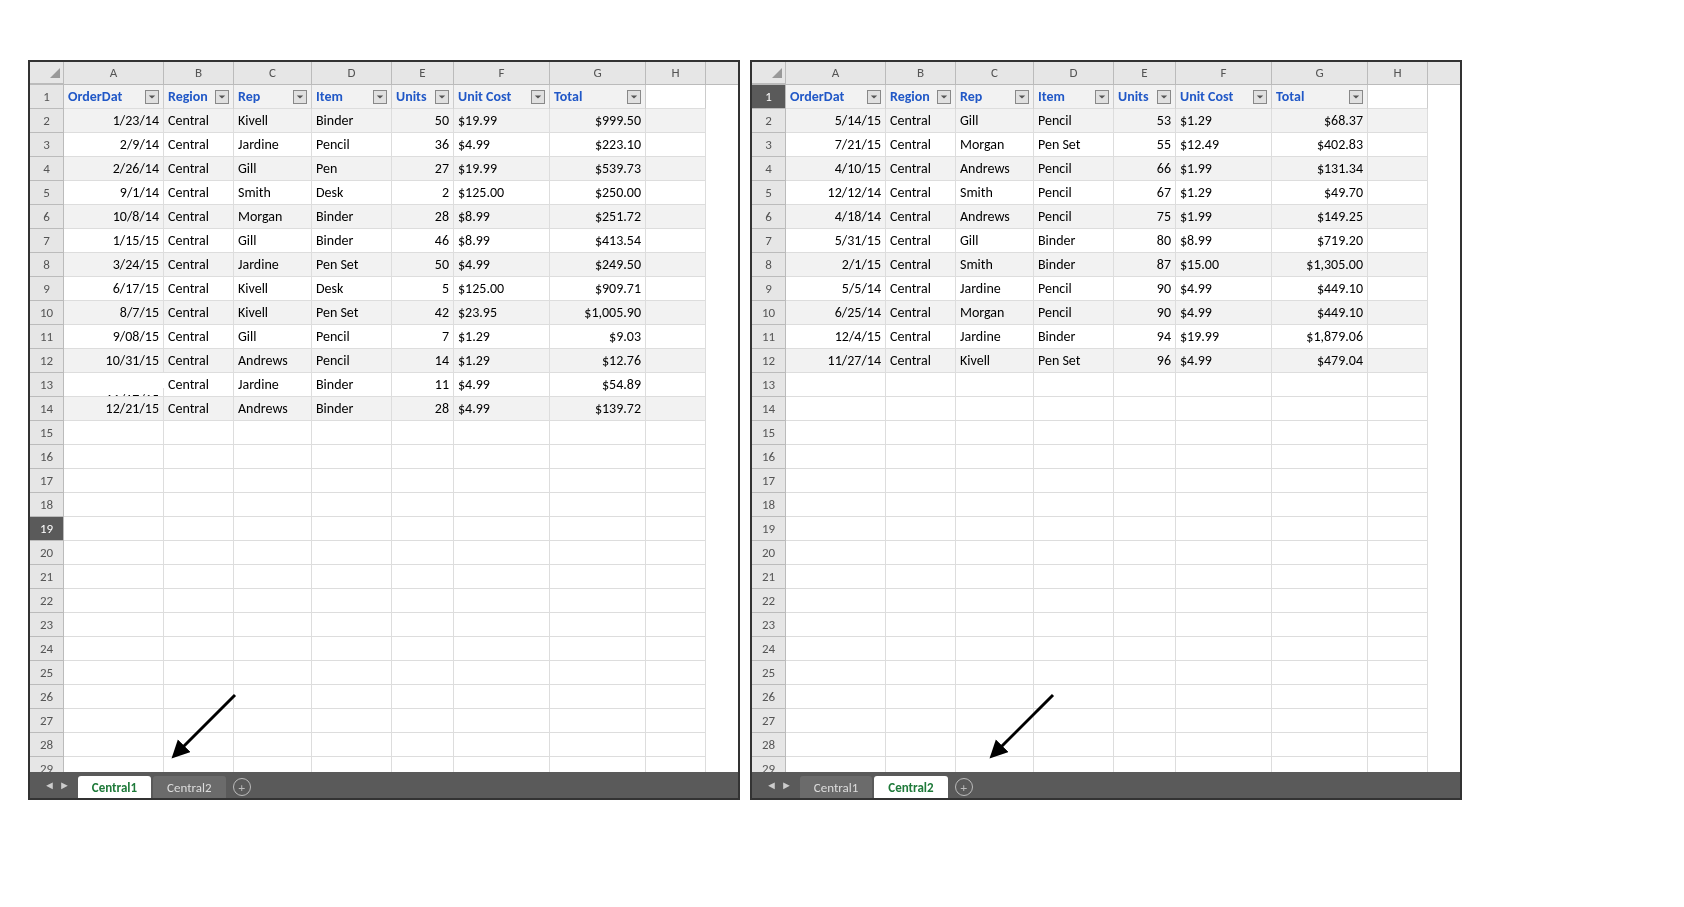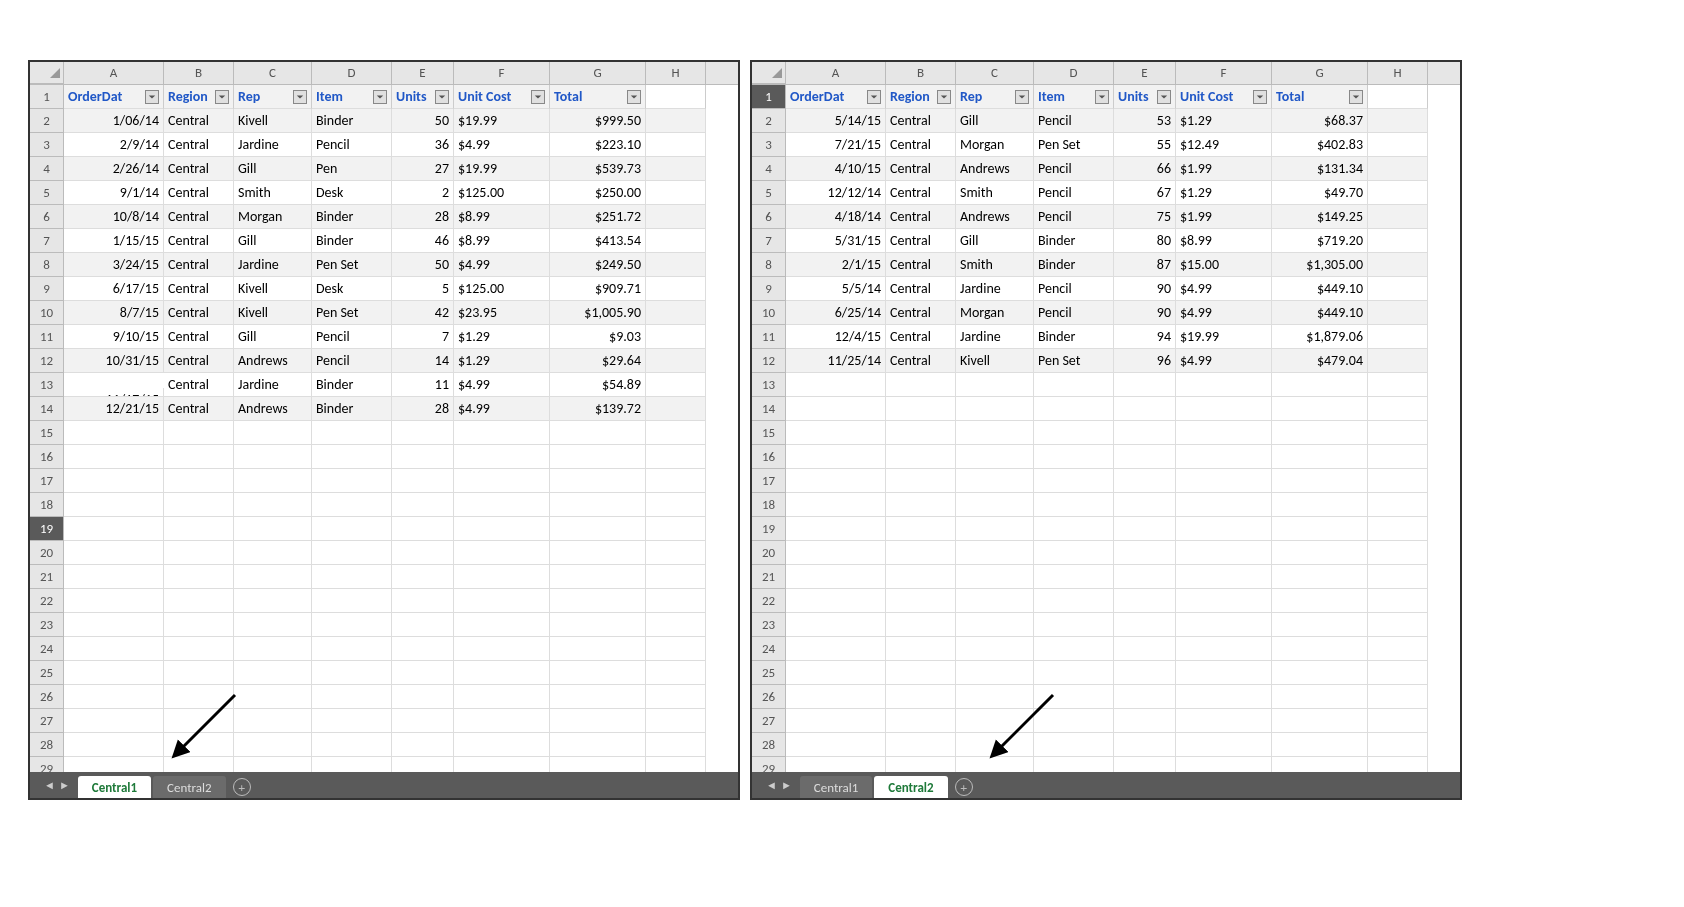--- a/index.html
+++ b/index.html
@@ -291,21 +291,21 @@
                 <span>Total</span>
                 <span class="filter-btn">
                   <svg viewBox="0 0 10 10">
                     <path d="M1 3 L5 7 L9 3 Z" fill="#555"></path>
                   </svg>
                 </span>
               </div>
               <div class="cell" style="width:60px;background:#fff"></div>
             </div>
             <div class="cell-row stripe-odd">
-              <div class="cell num" style="width:100px;">1/06/14</div>
+              <div class="cell num" style="width:100px;">1/23/14</div>
               <div class="cell txt" style="width:70px;">Central</div>
               <div class="cell txt" style="width:78px;">Kivell</div>
               <div class="cell txt" style="width:80px;">Binder</div>
               <div class="cell num" style="width:62px;">50</div>
               <div class="cell txt" style="width:96px;">$19.99</div>
               <div class="cell num" style="width:96px;">$999.50</div>
               <div class="cell txt" style="width:60px;"></div>
             </div>
             <div class="cell-row stripe-even">
               <div class="cell num" style="width:100px;">2/9/14</div>
@@ -381,37 +381,37 @@
               <div class="cell num" style="width:100px;">8/7/15</div>
               <div class="cell txt" style="width:70px;">Central</div>
               <div class="cell txt" style="width:78px;">Kivell</div>
               <div class="cell txt" style="width:80px;">Pen Set</div>
               <div class="cell num" style="width:62px;">42</div>
               <div class="cell txt" style="width:96px;">$23.95</div>
               <div class="cell num" style="width:96px;">$1,005.90</div>
               <div class="cell txt" style="width:60px;"></div>
             </div>
             <div class="cell-row stripe-even">
-              <div class="cell num" style="width:100px;">9/10/15</div>
+              <div class="cell num" style="width:100px;">9/08/15</div>
               <div class="cell txt" style="width:70px;">Central</div>
               <div class="cell txt" style="width:78px;">Gill</div>
               <div class="cell txt" style="width:80px;">Pencil</div>
               <div class="cell num" style="width:62px;">7</div>
               <div class="cell txt" style="width:96px;">$1.29</div>
               <div class="cell num" style="width:96px;">$9.03</div>
               <div class="cell txt" style="width:60px;"></div>
             </div>
             <div class="cell-row stripe-odd">
               <div class="cell num" style="width:100px;">10/31/15</div>
               <div class="cell txt" style="width:70px;">Central</div>
               <div class="cell txt" style="width:78px;">Andrews</div>
               <div class="cell txt" style="width:80px;">Pencil</div>
               <div class="cell num" style="width:62px;">14</div>
               <div class="cell txt" style="width:96px;">$1.29</div>
-              <div class="cell num" style="width:96px;">$29.64</div>
+              <div class="cell num" style="width:96px;">$12.76</div>
               <div class="cell txt" style="width:60px;"></div>
             </div>
             <div class="cell-row stripe-even">
               <div class="cell num" style="width:100px;margin-top:15px;">11/17/15</div>
               <div class="cell txt" style="width:70px;">Central</div>
               <div class="cell txt" style="width:78px;">Jardine</div>
               <div class="cell txt" style="width:80px;">Binder</div>
               <div class="cell num" style="width:62px;">11</div>
               <div class="cell txt" style="width:96px;">$4.99</div>
               <div class="cell num" style="width:96px;">$54.89</div>
@@ -795,21 +795,21 @@
               <div class="cell num" style="width:100px;">12/4/15</div>
               <div class="cell txt" style="width:70px;">Central</div>
               <div class="cell txt" style="width:78px;">Jardine</div>
               <div class="cell txt" style="width:80px;">Binder</div>
               <div class="cell num" style="width:62px;">94</div>
               <div class="cell txt" style="width:96px;">$19.99</div>
               <div class="cell num" style="width:96px;">$1,879.06</div>
               <div class="cell txt" style="width:60px;"></div>
             </div>
             <div class="cell-row stripe-odd">
-              <div class="cell num" style="width:100px;">11/25/14</div>
+              <div class="cell num" style="width:100px;">11/27/14</div>
               <div class="cell txt" style="width:70px;">Central</div>
               <div class="cell txt" style="width:78px;">Kivell</div>
               <div class="cell txt" style="width:80px;">Pen Set</div>
               <div class="cell num" style="width:62px;">96</div>
               <div class="cell txt" style="width:96px;">$4.99</div>
               <div class="cell num" style="width:96px;">$479.04</div>
               <div class="cell txt" style="width:60px;"></div>
             </div>
             <div class="cell-row ">
               <div class="cell num" style="width:100px;background:#fff;"></div>

